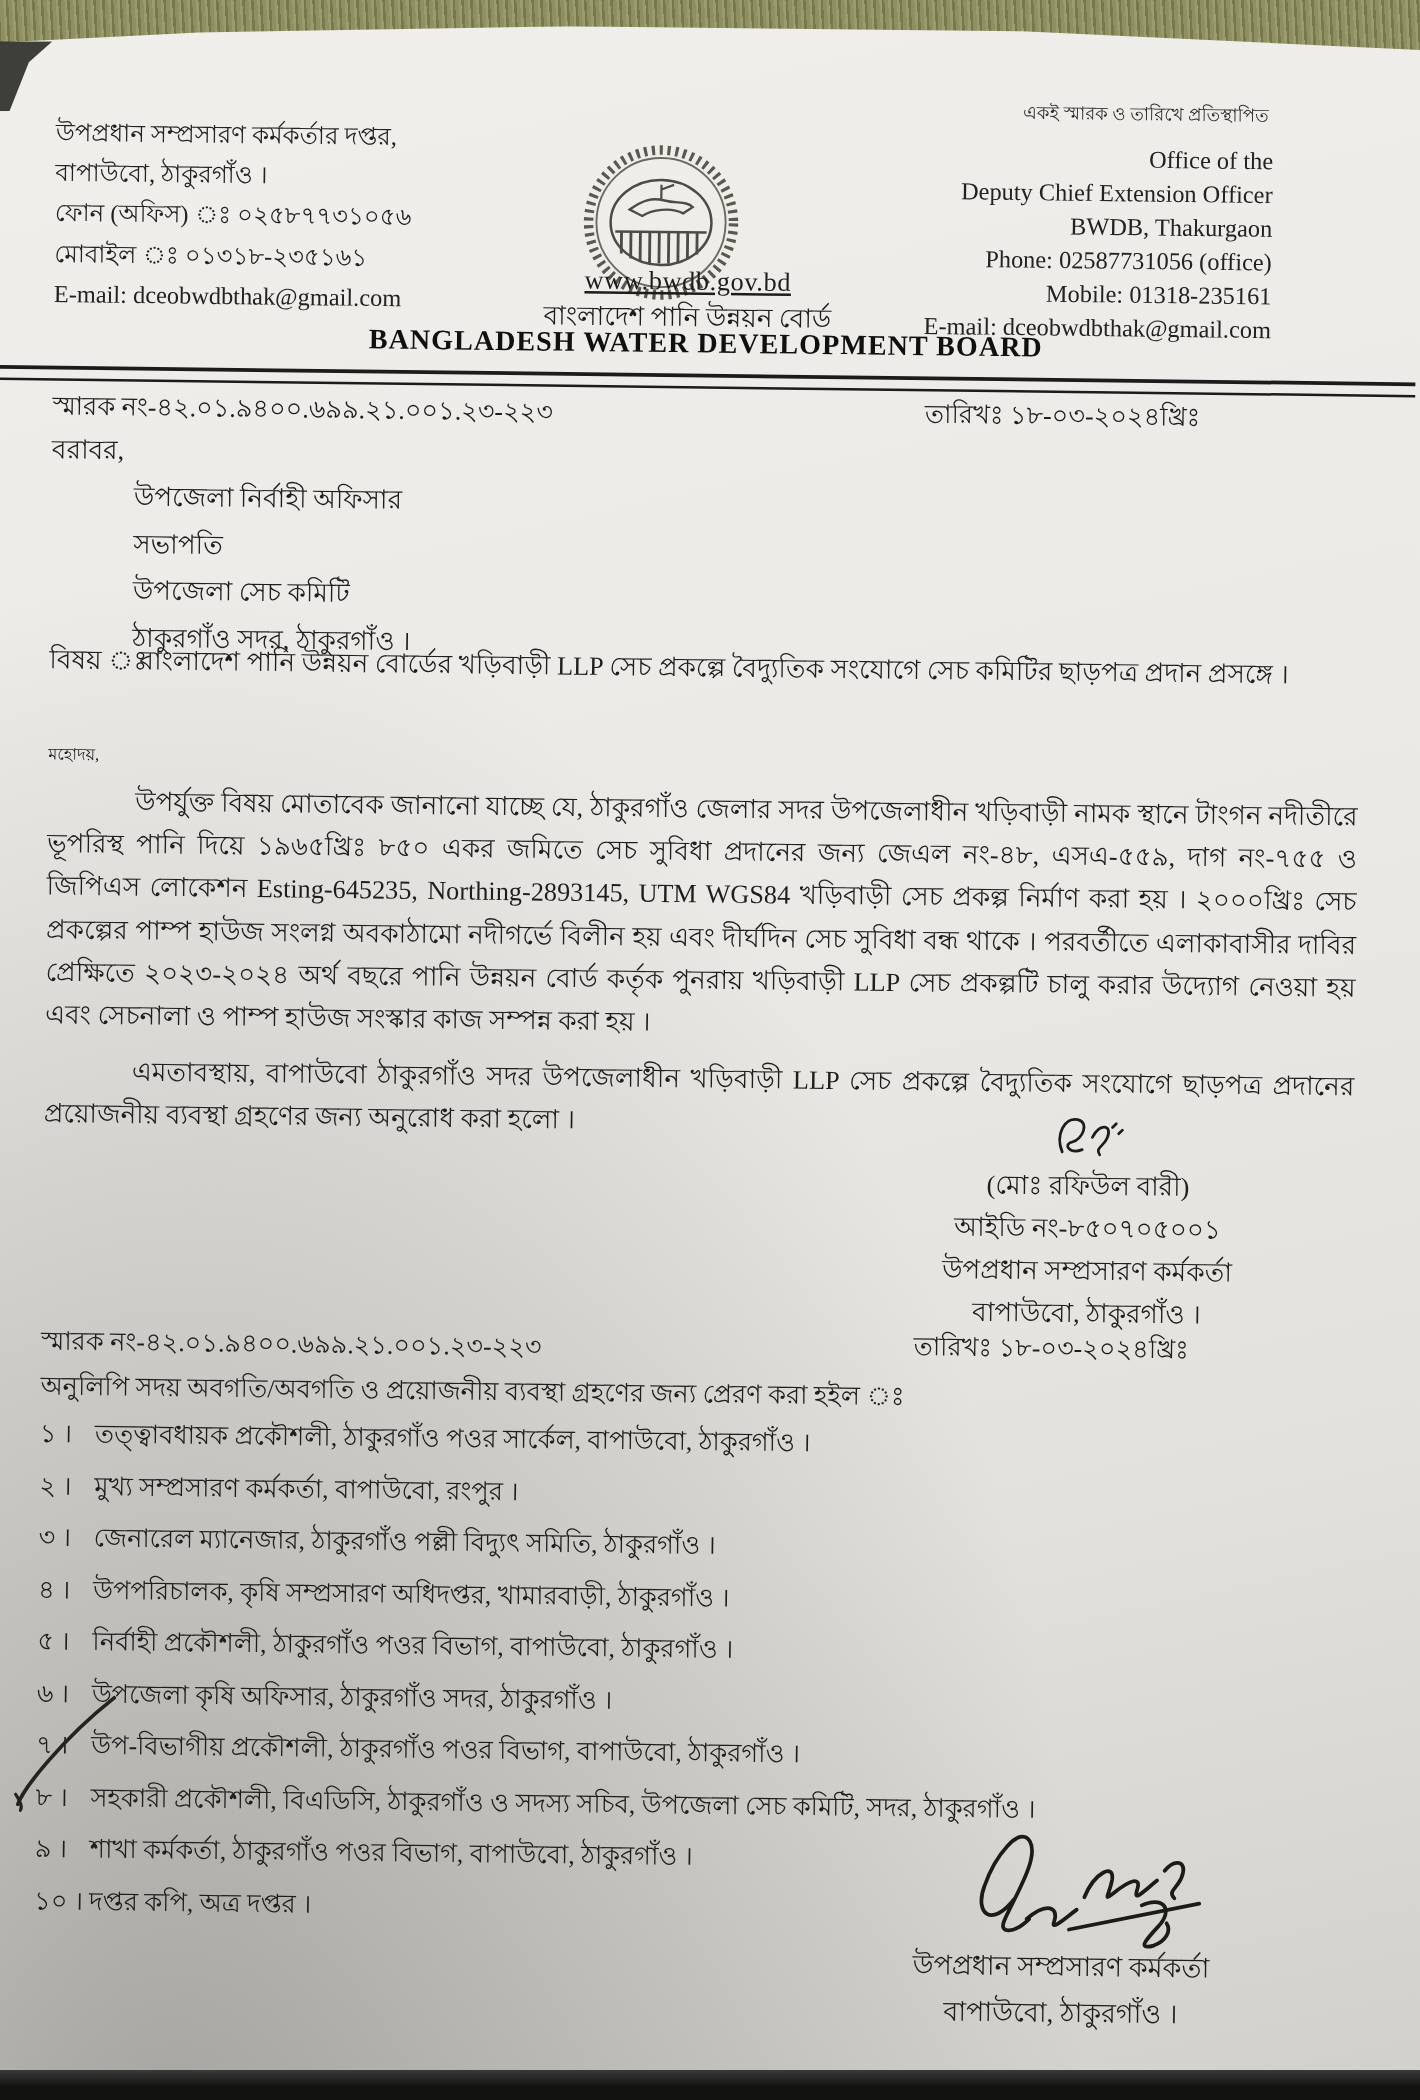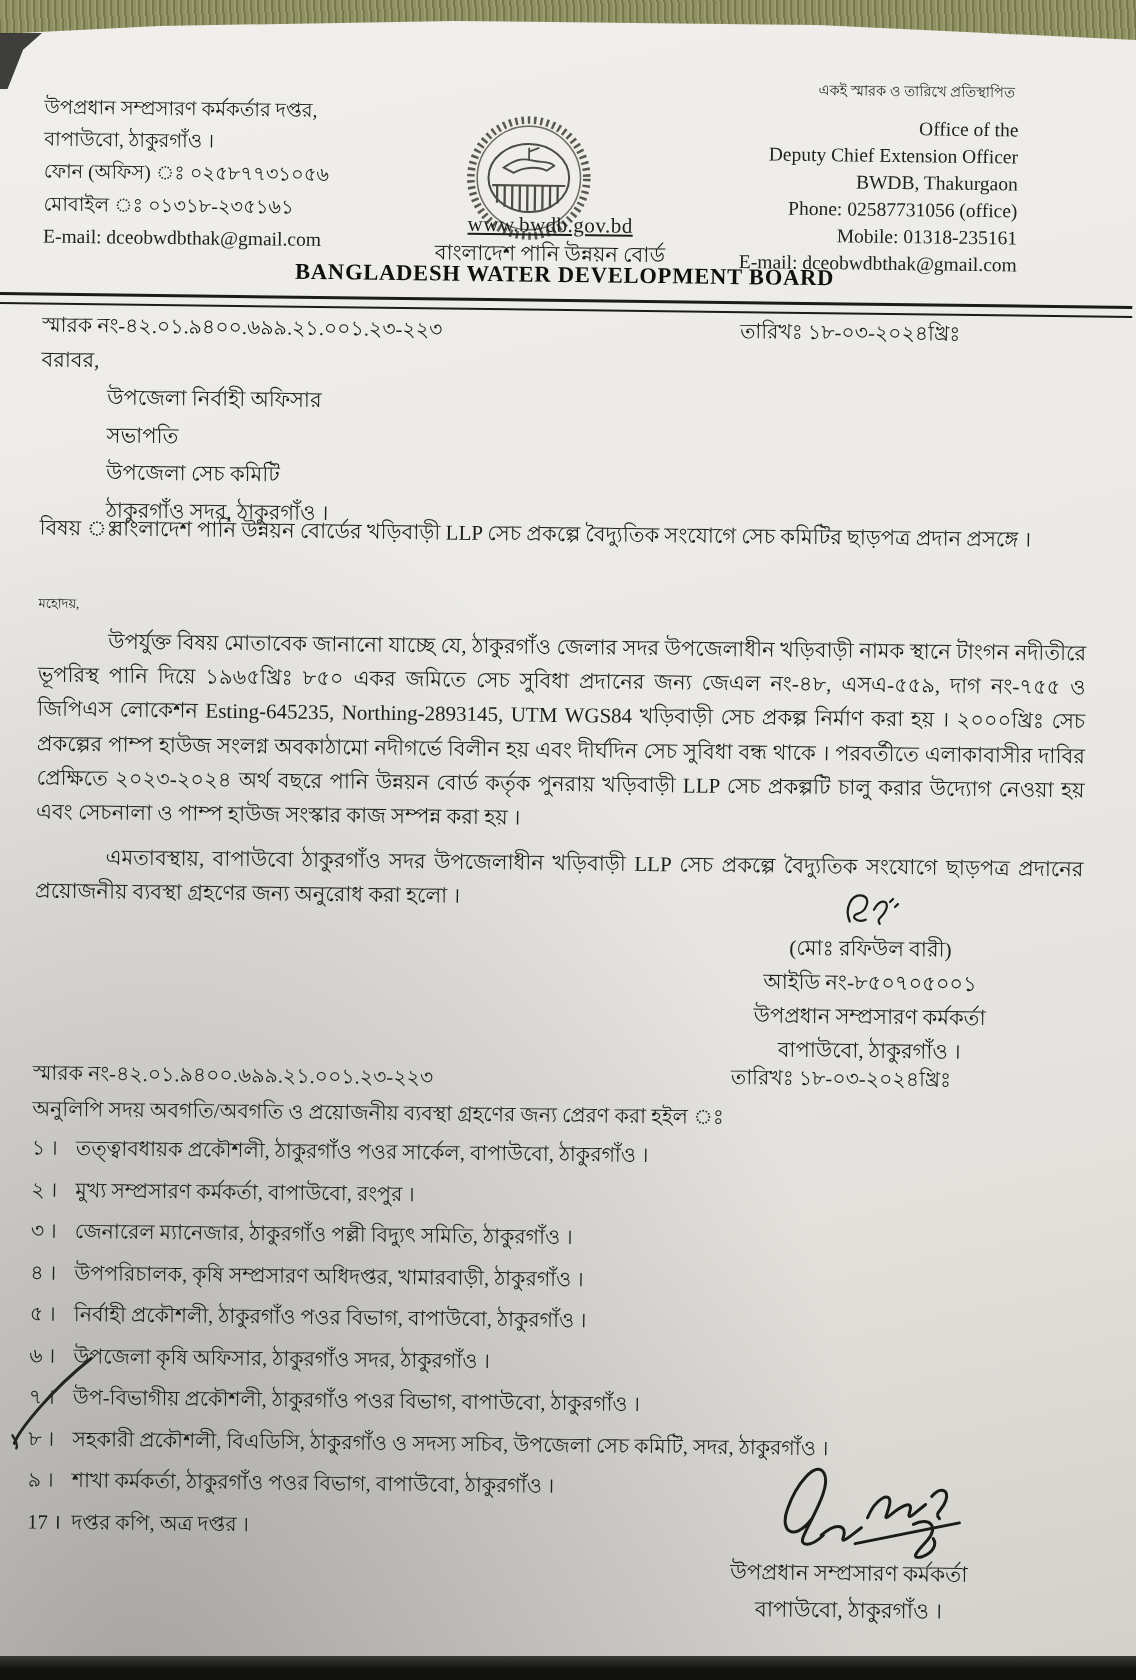--- a/index.html
+++ b/index.html
@@ -173,21 +173,21 @@
   <div class="abs dist-list bn">
     <div class="dist-row"><span class="no">১ ।</span><span>তত্ত্বাবধায়ক প্রকৌশলী, ঠাকুরগাঁও পওর সার্কেল, বাপাউবো, ঠাকুরগাঁও ।</span></div>
     <div class="dist-row"><span class="no">২ ।</span><span>মুখ্য সম্প্রসারণ কর্মকর্তা, বাপাউবো, রংপুর ।</span></div>
     <div class="dist-row"><span class="no">৩ ।</span><span>জেনারেল ম্যানেজার, ঠাকুরগাঁও পল্লী বিদ্যুৎ সমিতি, ঠাকুরগাঁও ।</span></div>
     <div class="dist-row"><span class="no">৪ ।</span><span>উপপরিচালক, কৃষি সম্প্রসারণ অধিদপ্তর, খামারবাড়ী, ঠাকুরগাঁও ।</span></div>
     <div class="dist-row"><span class="no">৫ ।</span><span>নির্বাহী প্রকৌশলী, ঠাকুরগাঁও পওর বিভাগ, বাপাউবো, ঠাকুরগাঁও ।</span></div>
     <div class="dist-row"><span class="no">৬ ।</span><span>উপজেলা কৃষি অফিসার, ঠাকুরগাঁও সদর, ঠাকুরগাঁও ।</span></div>
     <div class="dist-row"><span class="no">৭ ।</span><span>উপ-বিভাগীয় প্রকৌশলী, ঠাকুরগাঁও পওর বিভাগ, বাপাউবো, ঠাকুরগাঁও ।</span></div>
     <div class="dist-row"><span class="no">৮ ।</span><span>সহকারী প্রকৌশলী, বিএডিসি, ঠাকুরগাঁও ও সদস্য সচিব, উপজেলা সেচ কমিটি, সদর, ঠাকুরগাঁও ।</span></div>
     <div class="dist-row"><span class="no">৯ ।</span><span>শাখা কর্মকর্তা, ঠাকুরগাঁও পওর বিভাগ, বাপাউবো, ঠাকুরগাঁও ।</span></div>
-    <div class="dist-row"><span class="no">17 ।</span><span>দপ্তর কপি, অত্র দপ্তর ।</span></div>
+    <div class="dist-row"><span class="no">১০ ।</span><span>দপ্তর কপি, অত্র দপ্তর ।</span></div>
   </div>
 
   <div class="abs tick-mark">
     <svg width="90" height="100" viewBox="0 0 90 100">
       <path d="M6 92 C10 80 40 40 82 6" fill="none" stroke="#23231f" stroke-width="3" stroke-linecap="round"></path>
       <path d="M4 84 C8 90 10 94 8 97" fill="none" stroke="#23231f" stroke-width="2.4" stroke-linecap="round"></path>
     </svg>
   </div>
 
   <div class="abs sig2-svg">

